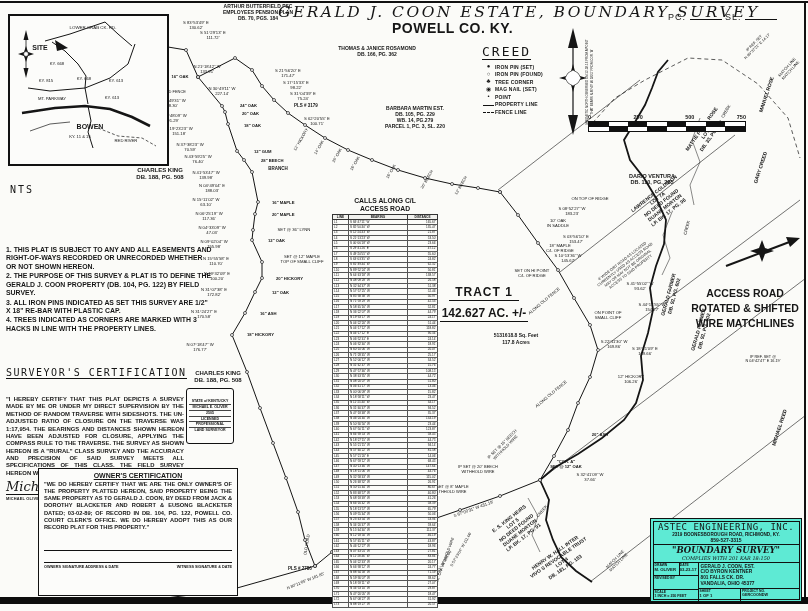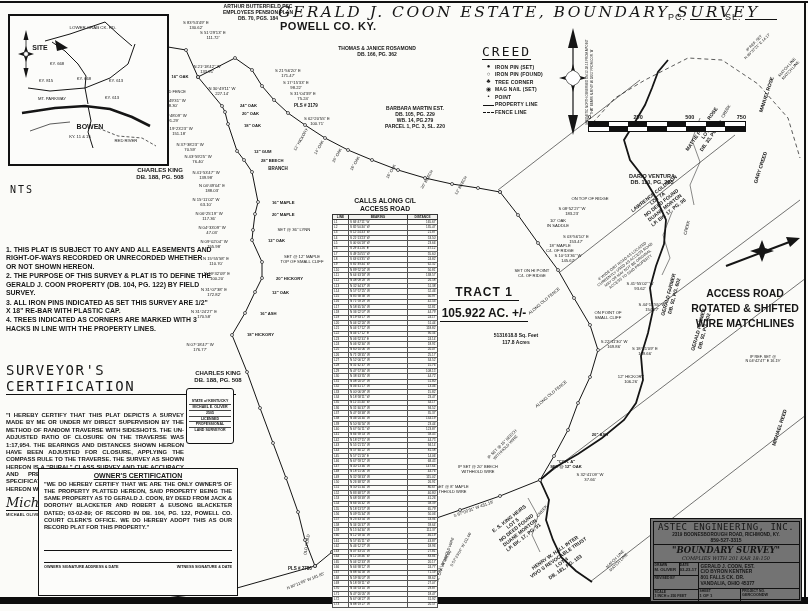--- a/index.html
+++ b/index.html
@@ -6,21 +6,21 @@
   #sheet{position:relative;width:808px;height:611px;background:#fbfbf8;overflow:hidden;
          font-family:"Liberation Sans",sans-serif;color:#161616;}
   .abs{position:absolute;}
   .frame-top{left:0;top:1px;width:808px;height:2px;background:#111;}
   .frame-right{left:804px;top:1px;width:2px;height:597px;background:#111;}
   .frame-bottom{left:0;top:597px;width:808px;height:7px;background:#0d0d0d;}
   #survey-svg{left:0;top:0;}
   
   .main-title{left:278px;top:3px;width:412px;text-align:center;
     font-family:"DejaVu Serif",serif;font-style:italic;font-size:15.5px;letter-spacing:2.5px;white-space:nowrap;}
-  .sub-title{left:280px;top:20px;width:345px;font-weight:bold;font-size:11px;letter-spacing:.5px;}
+  .sub-title{left:280px;top:20px;width:345px;text-align:center;font-weight:bold;font-size:14px;letter-spacing:.5px;}
   .pc-sl{left:668px;top:10px;font-size:9px;letter-spacing:1px;}
   .pc-sl .blank{display:inline-block;width:32px;border-bottom:1px solid #111;height:9px;}
   
   .vmap{left:8px;top:14px;width:157px;height:148px;border:2px solid #111;background:#fcfcfa;}
   .vmap-caption{left:10px;top:166px;width:155px;text-align:center;font-family:"DejaVu Sans Mono",monospace;
     font-size:15px;letter-spacing:3px;}
   .vmap-nts{left:10px;top:184px;width:155px;text-align:left;font-family:"DejaVu Sans Mono",monospace;font-size:10px;letter-spacing:2px;}
   
   .legend{left:482px;top:42px;width:96px;}
   .legend-title{font-family:"DejaVu Sans Mono",monospace;font-size:13px;letter-spacing:2px;
@@ -35,21 +35,21 @@
   .scale-ticks{display:flex;justify-content:space-between;font-size:5.5px;font-weight:bold;margin-bottom:1px;}
   .scale-strip{height:4px;border:0.8px solid #111;
     background:repeating-linear-gradient(90deg,#111 0 19.5px,#fff 19.5px 39px);}
   .scale-strip.off{background:repeating-linear-gradient(90deg,#fff 0 19.5px,#111 19.5px 39px);border-top:none;}
   
   .notes{left:6px;top:246px;width:208px;}
   .notes-title{font-family:"DejaVu Sans Mono",monospace;font-size:9.5px;letter-spacing:1px;margin-bottom:2px;}
   .notes-body div{font-size:6.9px;font-weight:bold;line-height:1.22;margin-bottom:1px;}
   
   .scert{left:6px;top:362px;width:230px;}
-  .scert-title{font-family:"DejaVu Sans Mono",monospace;font-size:14px;letter-spacing:1.5px;
+  .scert-title{font-family:"DejaVu Sans Mono",monospace;font-size:10px;letter-spacing:1.5px;
      border-bottom:1.2px solid #111;display:inline-block;margin-bottom:17px;}
   .scert-body{font-size:5.9px;font-weight:bold;line-height:1.25;width:178px;text-align:justify;}
   .sig-row{margin-top:2px;width:200px;border-bottom:1px solid #111;display:flex;align-items:flex-end;gap:14px;}
   .sig-script{font-family:"DejaVu Serif",serif;font-style:italic;font-size:13px;}
   .sig-date{font-family:"DejaVu Serif",serif;font-style:italic;font-size:12px;}
   .sig-under{font-size:3.9px;font-weight:bold;margin-top:1px;letter-spacing:.2px;}
   .stamp{left:186px;top:388px;width:46px;height:54px;border:1.4px solid #111;border-radius:3px;
      display:flex;flex-direction:column;justify-content:center;text-align:center;background:#fcfcfa;}
   .stamp div{font-size:3.6px;font-weight:bold;line-height:1.3;border-bottom:.5px solid #444;margin:0 2px;}
   .stamp div:last-child{border-bottom:none;}
@@ -70,21 +70,21 @@
   .calls td:nth-child(2){width:56px;text-align:left;}
   .calls td:nth-child(3){text-align:right;}
   
   .tract{left:426px;top:282px;width:116px;text-align:center;}
   .tract-name{font-size:12px;font-weight:bold;letter-spacing:1px;border-bottom:1.2px solid #111;display:inline-block;padding:0 6px 1px;}
   .tract-ac{font-size:12px;font-weight:bold;border-bottom:1.2px solid #111;display:inline-block;margin-top:5px;padding:0 2px 1px;}
   .tract-sqft{left:468px;top:332px;width:96px;text-align:center;font-size:5px;font-weight:bold;line-height:1.4;}
   
   .accnote{left:684px;top:286px;width:122px;text-align:center;font-size:10.5px;font-weight:bold;line-height:1.45;}
   
-  .tblock{left:650px;top:518px;width:152px;height:84px;border:1.6px solid #111;background:#737373;box-sizing:border-box;padding:1.5px;}
+  .tblock{left:650px;top:518px;width:152px;height:84px;border:1.6px solid #111;background:#5eead4;box-sizing:border-box;padding:1.5px;}
   .tblock-inner{border:.8px solid #111;height:100%;box-sizing:border-box;display:flex;flex-direction:column;}
   .tb-co{text-align:center;font-family:"DejaVu Sans Mono",monospace;font-size:9px;letter-spacing:.5px;white-space:nowrap;}
   .tb-addr{text-align:center;font-size:4.6px;font-weight:bold;}
   .tb-phone{text-align:center;font-size:5px;font-weight:bold;border-bottom:.8px solid #111;padding-bottom:1px;}
   .tb-doc{text-align:center;font-family:"DejaVu Serif",serif;font-style:italic;font-size:8.5px;font-weight:bold;}
   .tb-comp{text-align:center;font-family:"DejaVu Serif",serif;font-style:italic;font-size:5px;border-bottom:.8px solid #111;padding-bottom:1px;}
   .tb-grid{display:flex;flex:1;}
   .tb-left{width:44px;border-right:.8px solid #111;display:flex;flex-direction:column;}
   .tb-cell{border-bottom:.8px solid #111;padding:0 1px;flex:1;}
   .tb-cell:last-child{border-bottom:none;}
@@ -847,21 +847,21 @@
             <td>L73</td>
             <td>N 88°19'27" W</td>
             <td>20.57'</td>
           </tr>
         </tbody>
   </table>
 </div>
 
 <div class="abs tract">
   <div><span class="tract-name">TRACT 1</span></div>
-  <div><span class="tract-ac">105.922 AC. +/-</span></div>
+  <div><span class="tract-ac">142.627 AC. +/-</span></div>
 </div>
 <div class="abs tract-sqft">
   <div>5131618.8 Sq. Feet</div>
   <div>117.8 Acres</div>
 </div>
 
 <div class="abs accnote">
   <div>ACCESS ROAD</div>
   <div>ROTATED &amp; SHIFTED</div>
   <div>WIRE MATCHLINES</div>

